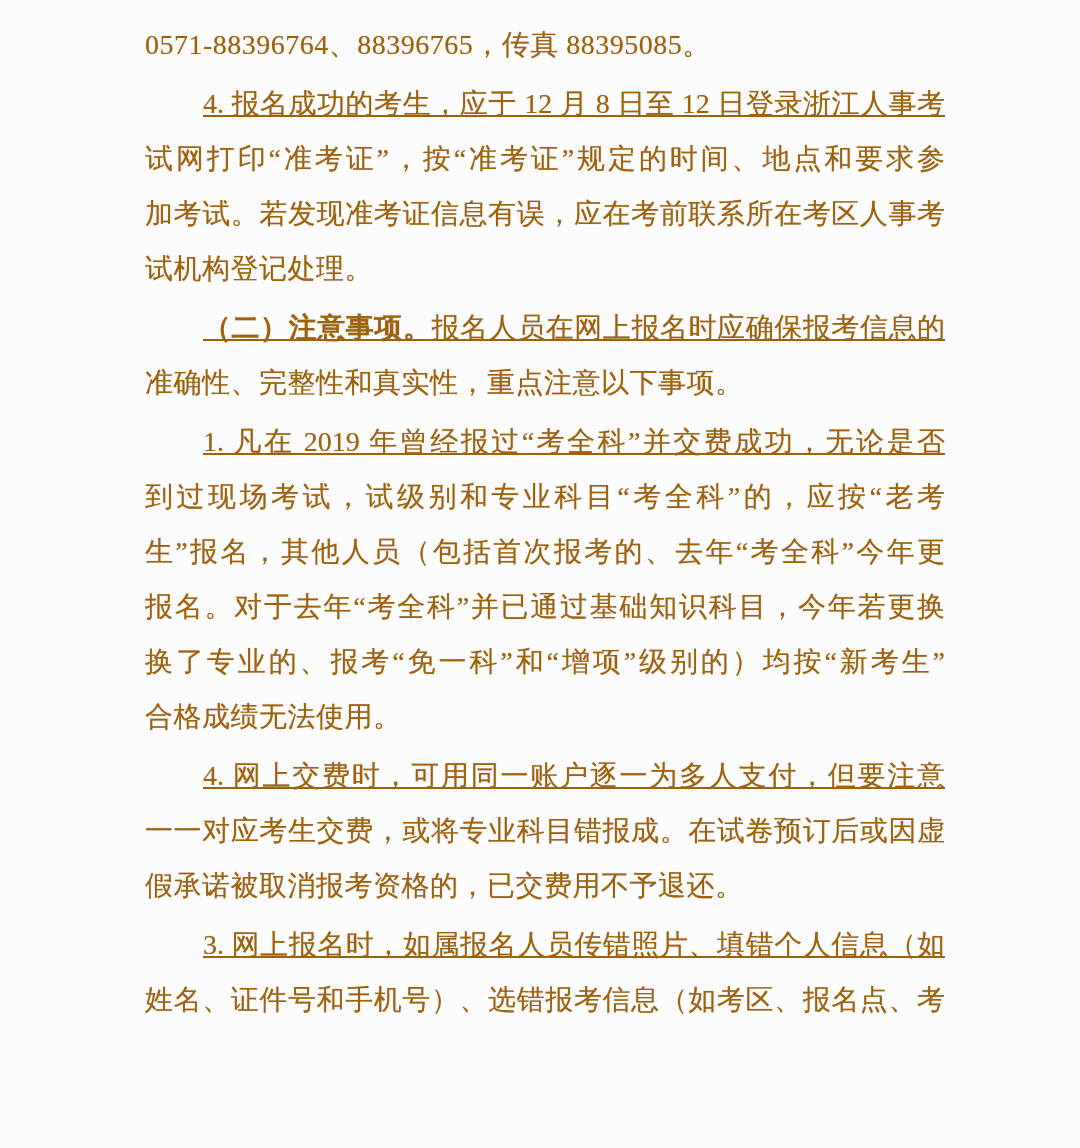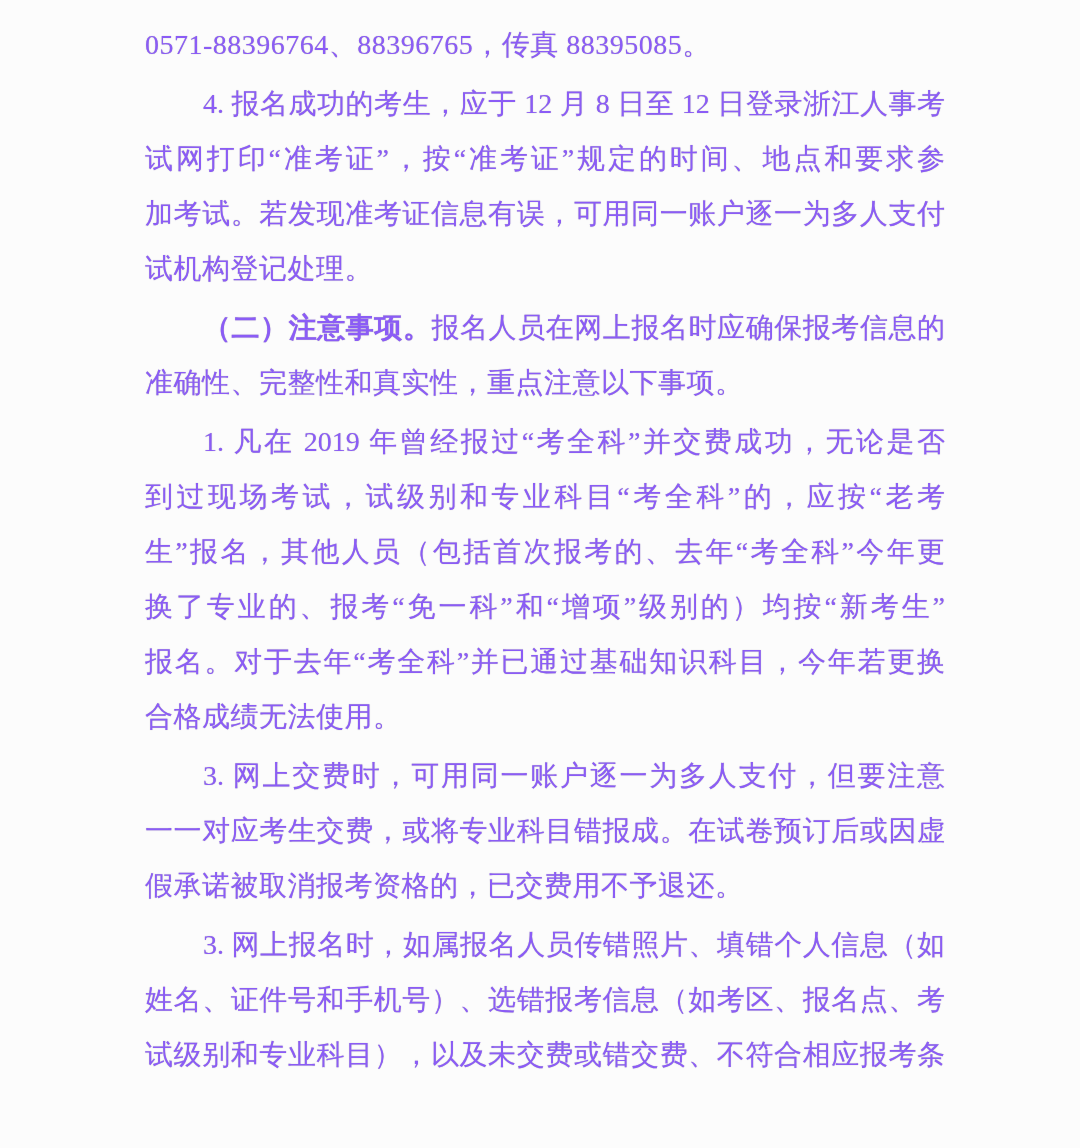--- a/index.html
+++ b/index.html
@@ -35,44 +35,44 @@
   
   .line.end {
     text-align: left;
     text-align-last: left;
     letter-spacing: 0.5px;
   }
   
   .line.para {
     text-indent: 58px;
     margin-top: 4px;
+    text-decoration: underline;
   }
   .bold {
     font-weight: 700;
     margin-top: 32px;
   }
 </style>
 </head>
 <body style="background: rgb(252, 252, 252);">
 
-<div class="page" style="color: #8b5cf6;">
+<div class="page" style="color: #a16207;">
   <div class="line end">0571-88396764、88396765，传真 88395085。</div>
   <div class="line para">4. 报名成功的考生，应于 12 月 8 日至 12 日登录浙江人事考</div>
   <div class="line">试网打印“准考证”，按“准考证”规定的时间、地点和要求参</div>
-  <div class="line">加考试。若发现准考证信息有误，可用同一账户逐一为多人支付</div>
+  <div class="line">加考试。若发现准考证信息有误，应在考前联系所在考区人事考</div>
   <div class="line end">试机构登记处理。</div>
   <div class="line para">
     <span class="bold">（二）注意事项。</span><span>报名人员在网上报名时应确保报考信息的</span>
   </div>
   <div class="line end">准确性、完整性和真实性，重点注意以下事项。</div>
   <div class="line para">1. 凡在 2019 年曾经报过“考全科”并交费成功，无论是否</div>
   <div class="line">到过现场考试，试级别和专业科目“考全科”的，应按“老考</div>
   <div class="line">生”报名，其他人员（包括首次报考的、去年“考全科”今年更</div>
+  <div class="line">报名。对于去年“考全科”并已通过基础知识科目，今年若更换</div>
   <div class="line">换了专业的、报考“免一科”和“增项”级别的）均按“新考生”</div>
-  <div class="line">报名。对于去年“考全科”并已通过基础知识科目，今年若更换</div>
   <div class="line end">合格成绩无法使用。</div>
-  <div class="line para">3. 网上交费时，可用同一账户逐一为多人支付，但要注意</div>
+  <div class="line para">4. 网上交费时，可用同一账户逐一为多人支付，但要注意</div>
   <div class="line">一一对应考生交费，或将专业科目错报成。在试卷预订后或因虚</div>
   <div class="line end">假承诺被取消报考资格的，已交费用不予退还。</div>
   <div class="line para">3. 网上报名时，如属报名人员传错照片、填错个人信息（如</div>
   <div class="line">姓名、证件号和手机号）、选错报考信息（如考区、报名点、考</div>
-  <div class="line">试级别和专业科目），以及未交费或错交费、不符合相应报考条</div>
 </div>
 
 </body></html>

